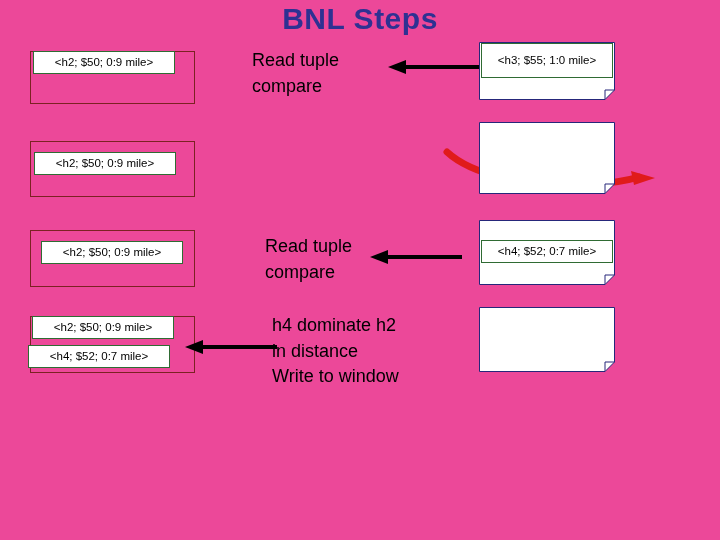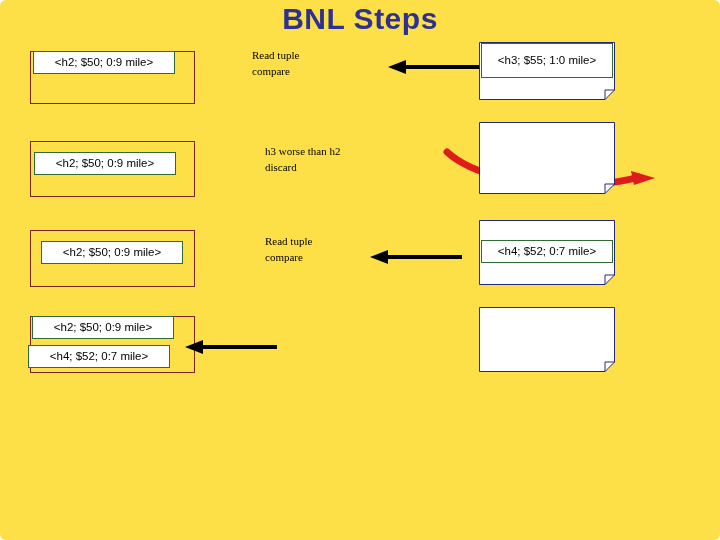--- a/index.html
+++ b/index.html
@@ -4,24 +4,23 @@
 <style>
   html, body {
     margin: 0;
     padding: 0;
     background: #ffffff;
   }
   #canvas {
     position: relative;
     width: 720px;
     height: 540px;
-    background: #fde047;
+    background: #ec4899;
     overflow: hidden;
     font-family: "Liberation Sans", sans-serif;
-    border-radius: 6px;
   }
 
   
   #title {
     position: absolute;
     left: 0;
     top: 2px;
     width: 720px;
     text-align: center;
     font-family: "Liberation Sans", sans-serif;
@@ -66,22 +65,22 @@
     left: 0;
     top: 0;
     width: 100%;
     height: 100%;
     display: block;
   }
 
   
   .note {
     position: absolute;
-    font-family: Liberation Serif, serif;
-    font-size: 11px;
+    font-family: Liberation Sans, sans-serif;
+    font-size: 18px;
     color: #000000;
     line-height: 1.42;
     white-space: pre-line;
   }
 
   
   .arrow-svg {
     position: absolute;
     overflow: visible;
   }
@@ -108,22 +107,20 @@
     <svg class="page-svg" viewBox="0 0 136 58" preserveAspectRatio="none">
       <path d="M0.5,0.5 L135.5,0.5 L135.5,48 L126,57.5 L0.5,57.5 Z" fill="#ffffff" stroke="#26277A" stroke-width="1"></path>
       <path d="M135.5,48 L126,48 L126,57.5" fill="none" stroke="#26277A" stroke-width="1"></path>
     </svg>
   </div>
   <div class="tuple" style="left:481px; top:43px; width:132px; height:35px;">&lt;h3; $55; 1:0 mile&gt;</div>
 
   <div class="win-box" style="left:30px; top:141px; width:165px; height:56px;"></div>
   <div class="tuple" style="left:34px; top:152px; width:142px; height:23px;">&lt;h2; $50; 0:9 mile&gt;</div>
 
-  <div class="note" style="left:265px; top:144px; width:190px;">h3 worse than h2
-discard</div>
 
   <svg class="arrow-svg" style="left:443px; top:148px;" width="215" height="44" viewBox="0 0 215 44">
     <path d="M4,4 C28,26 78,39 150,36 C172,35 186,32 196,29" fill="none" stroke="#E01B1B" stroke-width="7" stroke-linecap="round"></path>
     <polygon points="212,30 188,23 191,37" fill="#E01B1B"></polygon>
   </svg>
 
   <div class="page-box" style="left:479px; top:122px; width:136px; height:72px;">
     <svg class="page-svg" viewBox="0 0 136 72" preserveAspectRatio="none">
       <path d="M0.5,0.5 L135.5,0.5 L135.5,62 L126,71.5 L0.5,71.5 Z" fill="#ffffff" stroke="#26277A" stroke-width="1"></path>
       <path d="M135.5,62 L126,62 L126,71.5" fill="none" stroke="#26277A" stroke-width="1"></path>
@@ -146,20 +143,23 @@
       <path d="M0.5,0.5 L135.5,0.5 L135.5,55 L126,64.5 L0.5,64.5 Z" fill="#ffffff" stroke="#26277A" stroke-width="1"></path>
       <path d="M135.5,55 L126,55 L126,64.5" fill="none" stroke="#26277A" stroke-width="1"></path>
     </svg>
   </div>
   <div class="tuple" style="left:481px; top:240px; width:132px; height:23px;">&lt;h4; $52; 0:7 mile&gt;</div>
 
   <div class="win-box" style="left:30px; top:316px; width:165px; height:57px;"></div>
   <div class="tuple" style="left:32px; top:316px; width:142px; height:23px;">&lt;h2; $50; 0:9 mile&gt;</div>
   <div class="tuple" style="left:28px; top:345px; width:142px; height:23px;">&lt;h4; $52; 0:7 mile&gt;</div>
 
+  <div class="note" style="left:272px; top:313px; width:190px;">h4 dominate h2
+in distance
+Write to window</div>
 
   <svg class="arrow-svg" style="left:183px; top:338px;" width="96" height="18" viewBox="0 0 96 18">
     <line x1="94" y1="9" x2="18" y2="9" stroke="#000000" stroke-width="4"></line>
     <polygon points="2,9 20,2 20,16" fill="#000000"></polygon>
   </svg>
 
   <div class="page-box" style="left:479px; top:307px; width:136px; height:65px;">
     <svg class="page-svg" viewBox="0 0 136 65" preserveAspectRatio="none">
       <path d="M0.5,0.5 L135.5,0.5 L135.5,55 L126,64.5 L0.5,64.5 Z" fill="#ffffff" stroke="#26277A" stroke-width="1"></path>
       <path d="M135.5,55 L126,55 L126,64.5" fill="none" stroke="#26277A" stroke-width="1"></path>

